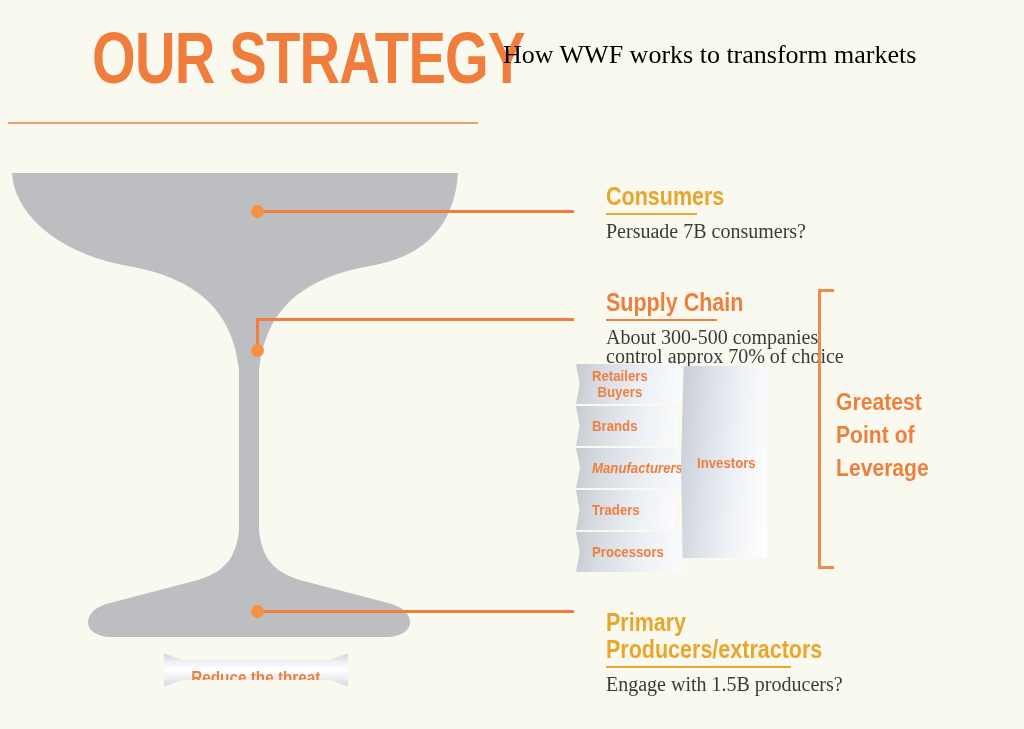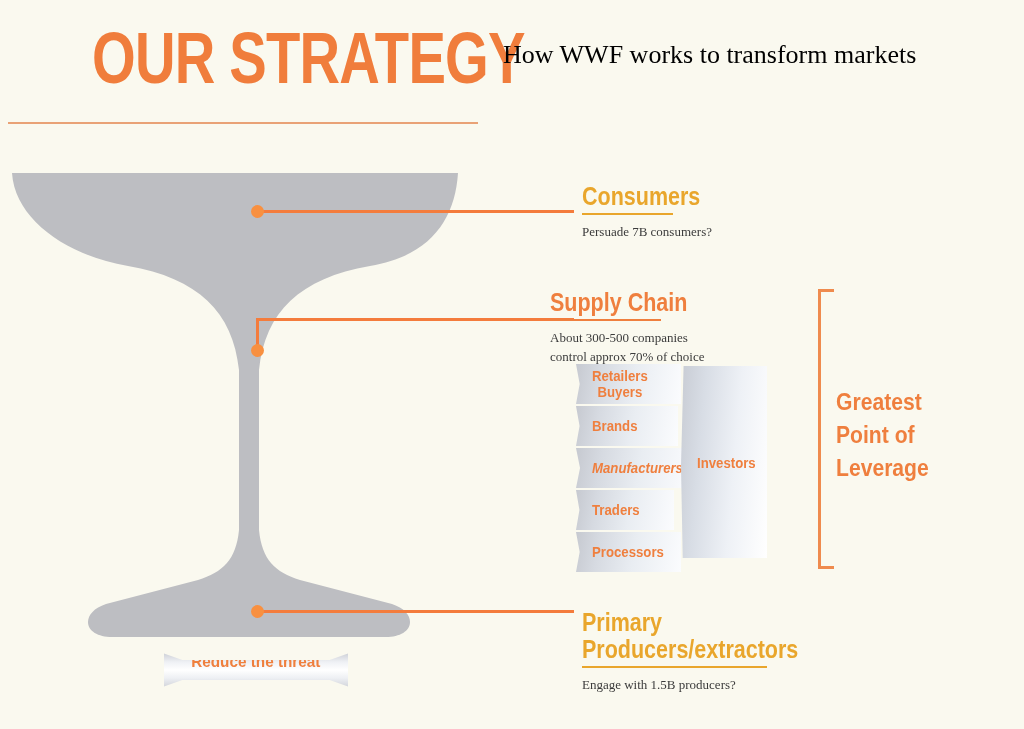--- a/index.html
+++ b/index.html
@@ -65,42 +65,42 @@
   }
   .connector-dot {
     position: absolute;
     width: 13px;
     height: 13px;
     border-radius: 50%;
     background: #f89040;
   }
 
   
-  .callout { position: absolute; }
+  .callout { position: absolute; margin-left: 24px; }
   .callout-head {
     font-family: "Liberation Sans Narrow", "Liberation Sans", sans-serif;
     font-weight: bold;
     font-size: 25px;
     line-height: 27px;
     transform: scaleX(0.86);
     transform-origin: left top;
     white-space: nowrap;
   }
   .callout-head.gold  { color: #e9a62c; }
   .callout-head.orange{ color: #ef7f3e; }
   .head-rule {
     height: 2px;
     margin-top: 3px;
     margin-bottom: 7px;
   }
   .head-rule.gold   { background: #e9a62c; }
   .head-rule.orange { background: #ef7f3e; }
   .callout-sub {
     font-family: "Liberation Serif", serif;
-    font-size: 13px;
+    font-size: 20px;
     line-height: 19px;
     color: #3b3b3b;
     white-space: pre-line;
   }
 
   
   #chevrons { position: absolute; left: 576px; top: 364px; text-align: center; }
   .chev {
     position: relative;
     height: 40px;
@@ -176,21 +176,21 @@
   #ribbon {
     position: absolute;
     left: 164px;
     top: 652px;
     width: 184px;
     height: 36px;
     background: linear-gradient(180deg, #c9ccd3 0%, #eff1f5 28%, #ffffff 50%, #eef0f4 72%, #cfd2d8 100%);
     -webkit-clip-path: polygon(0 4%, 10% 22%, 90% 22%, 100% 4%, 100% 96%, 90% 78%, 10% 78%, 0 96%);
     clip-path: polygon(0 4%, 10% 22%, 90% 22%, 100% 4%, 100% 96%, 90% 78%, 10% 78%, 0 96%);
     display: flex;
-    align-items: flex-start;
+    align-items: flex-end;
     justify-content: center;
   }
   #ribbon-label {
     font-family: "Liberation Sans Narrow", "Liberation Sans", sans-serif;
     font-weight: bold;
     font-size: 17px;
     color: #ef7f3e;
     transform: scaleX(0.9);
     white-space: nowrap;
   }
@@ -235,21 +235,21 @@
 
   <div class="connector-line" style="left:262px; top:610px; width:312px; height:3px;"></div>
   <div class="connector-dot" style="left:251px; top:605px;"></div>
 
   <div class="callout" style="left:582px; top:183px; width:300px;">
     <div class="callout-head gold">Consumers</div>
     <div class="head-rule gold" style="width:91px;"></div>
     <div class="callout-sub">Persuade 7B consumers?</div>
   </div>
 
-  <div class="callout" style="left:550px; top:289px; width:300px;">
+  <div class="callout" style="left:582px; top:289px; width:300px;">
     <div class="callout-head orange">Supply Chain</div>
     <div class="head-rule orange" style="width:111px;"></div>
     <div class="callout-sub">About 300-500 companies
 control approx 70% of choice</div>
   </div>
 
   <div id="chevrons">
     <div class="chev" style="width:105px;">
       <span class="chev-label">Retailers
 Buyers</span>

